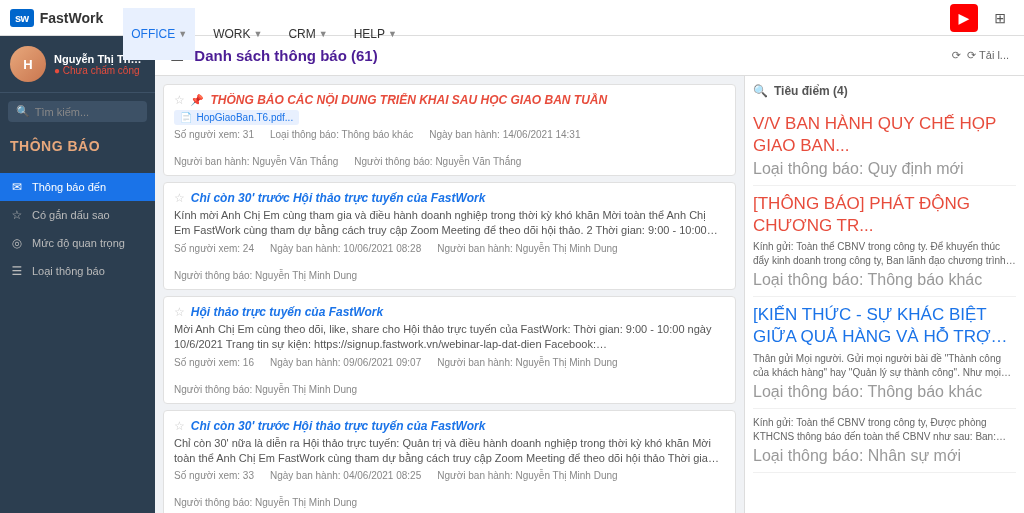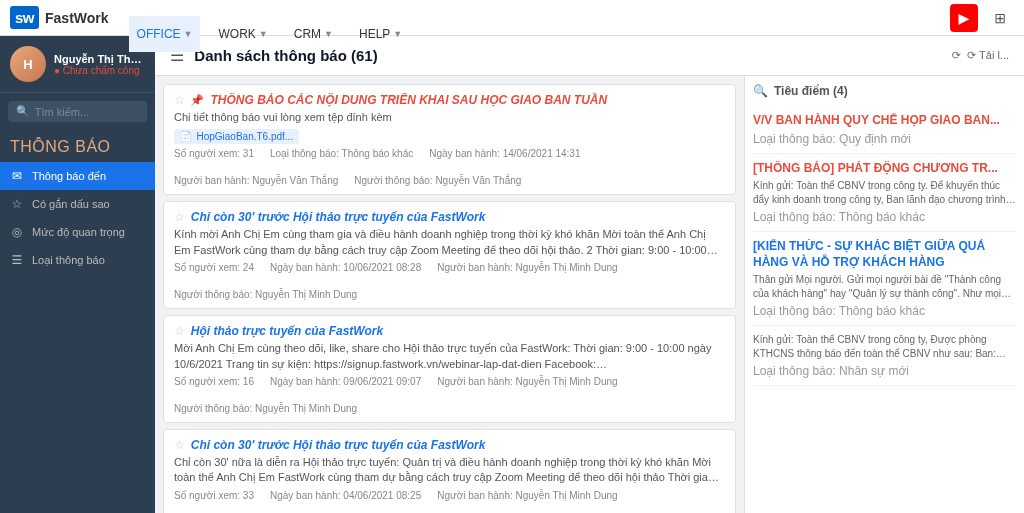--- a/index.html
+++ b/index.html
@@ -20,32 +20,32 @@
     .logo-area {
       display: flex;
       align-items: center;
       gap: 6px;
       margin-right: 10px;
     }
     .logo-box {
       background: #0066cc;
       color: #fff;
       font-weight: bold;
-      font-size: 15px;
+      font-size: 11px;
       padding: 3px 5px;
       border-radius: 3px;
       letter-spacing: -0.5px;
     }
     .logo-text { font-weight: bold; font-size: 14px; color: #333; }
     .nav-item {
       display: flex;
       align-items: center;
       gap: 3px;
       padding: 0 8px;
-      height: 36px;
+      height: 52px;
       cursor: pointer;
       font-size: 12px;
       color: #333;
       font-weight: 500;
       margin-top: 32px;
     }
     .nav-item.active { background: #e8f0fe; color: #1a73e8; }
     .nav-arrow { font-size: 9px; color: #888; }
     .nav-right { margin-left: auto; display: flex; align-items: center; gap: 8px; }
     .nav-icon-btn {
@@ -107,24 +107,24 @@
       border: none;
       outline: none;
       color: #ccc;
       font-size: 11px;
       flex: 1;
       width: 0;
     }
     .sidebar-search input::placeholder { color: #888; }
     .sidebar-search-icon { color: #888; font-size: 11px; }
     .sidebar-section-header {
-      padding: 8px 10px 6px;
-      font-size: 16px;
+      padding: 8px 10px 19px;
+      font-size: 14px;
       color: #e8a87c;
-      font-weight: normal;
+      font-weight: bold;
       letter-spacing: 0.5px;
       text-transform: uppercase;
     }
     .sidebar-item {
       display: flex;
       align-items: center;
       gap: 8px;
       padding: 7px 10px;
       cursor: pointer;
       color: #bbb;
@@ -146,21 +146,21 @@
       background: #fff;
       border-bottom: 1px solid #ddd;
       display: flex;
       align-items: center;
       padding: 0 15px;
       height: 40px;
       flex-shrink: 0;
       gap: 10px;
     }
     .hamburger { font-size: 16px; color: #555; cursor: pointer; }
-    .page-title { font-size: 15px; font-weight: bold; color: #0f172a; }
+    .page-title { font-size: 15px; font-weight: bold; color: #4c1d95; }
     .header-right { margin-left: auto; display: flex; align-items: center; gap: 6px; color: #666; font-size: 11px; cursor: pointer; }
 
     
     .two-col {
       display: flex;
       flex: 1;
       overflow: hidden;
       gap: 0;
     }
 
@@ -248,43 +248,43 @@
       font-weight: bold;
       font-size: 12px;
       color: #555;
     }
     .right-panel-header-icon { color: #1a73e8; }
     .right-notif-item {
       border-bottom: 1px solid #f0f0f0;
       padding: 7px 0;
     }
     .right-notif-title {
-      font-size: 12px;
-      font-weight: bold;
+      font-size: 17px;
+      font-weight: normal;
       color: #e74c3c;
       margin-bottom: 3px;
       display: -webkit-box;
       -webkit-line-clamp: 2;
       -webkit-box-orient: vertical;
       overflow: hidden;
       line-height: 1.3;
     }
     .right-notif-title.blue { color: #1a73e8; }
     .right-notif-body {
       font-size: 10px;
       color: #666;
       display: -webkit-box;
       -webkit-line-clamp: 2;
       -webkit-box-orient: vertical;
       overflow: hidden;
       line-height: 1.4;
       margin-bottom: 3px;
     }
     .right-notif-meta {
-      font-size: 12px;
+      font-size: 16px;
       color: #999;
     }
 
     ::-webkit-scrollbar { width: 5px; height: 5px; }
     ::-webkit-scrollbar-track { background: #f0f0f0; }
     ::-webkit-scrollbar-thumb { background: #ccc; border-radius: 3px; }
   </style>
 </head>
 <body>
 
@@ -362,21 +362,20 @@
     <div class="two-col">
 
       <div class="notif-list">
 
         <div class="notif-item">
           <div class="notif-header">
             <span class="notif-star">☆</span>
             <span class="notif-pin">📌</span>
             <span class="notif-title important">THÔNG BÁO CÁC NỘI DUNG TRIỂN KHAI SAU HỌC GIAO BAN TUẦN</span>
           </div>
-          <div class="notif-body">Chi tiết thông báo vui lòng xem tệp đính kèm</div>
           <div class="notif-attachment">
             <span class="notif-attachment-icon">📄</span>
             <span>HopGiaoBan.T6.pdf...</span>
           </div>
           <div class="notif-meta">
             <span>Số người xem: 31</span>
             <span>Loại thông báo: Thông báo khác</span>
             <span>Ngày ban hành: 14/06/2021 14:31</span>
             <span>Người ban hành: Nguyễn Văn Thắng</span>
             <span>Người thông báo: Nguyễn Văn Thắng</span>

